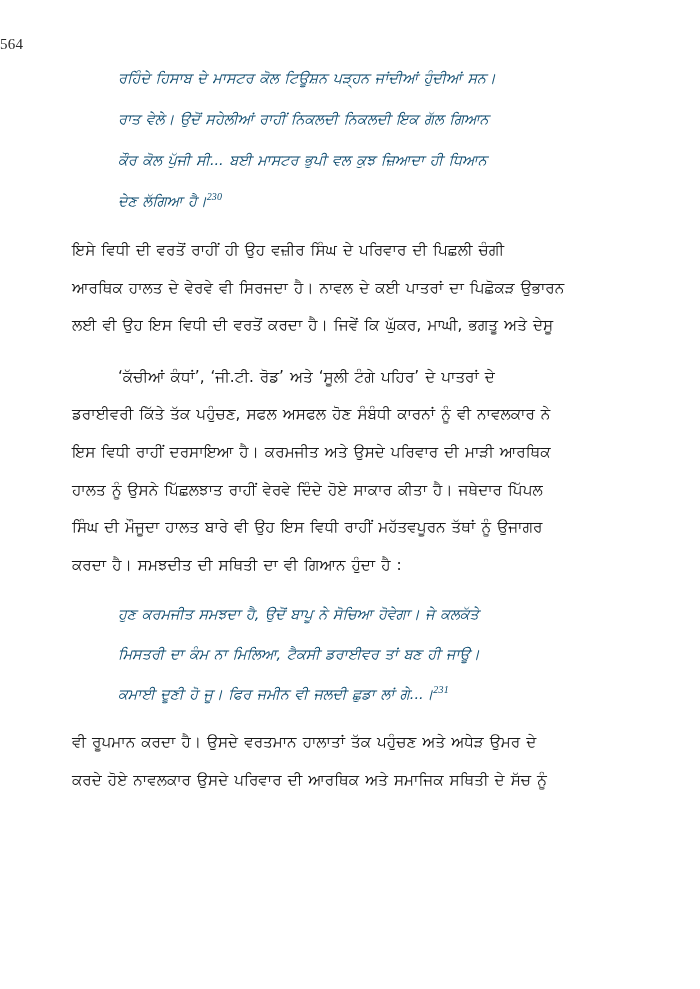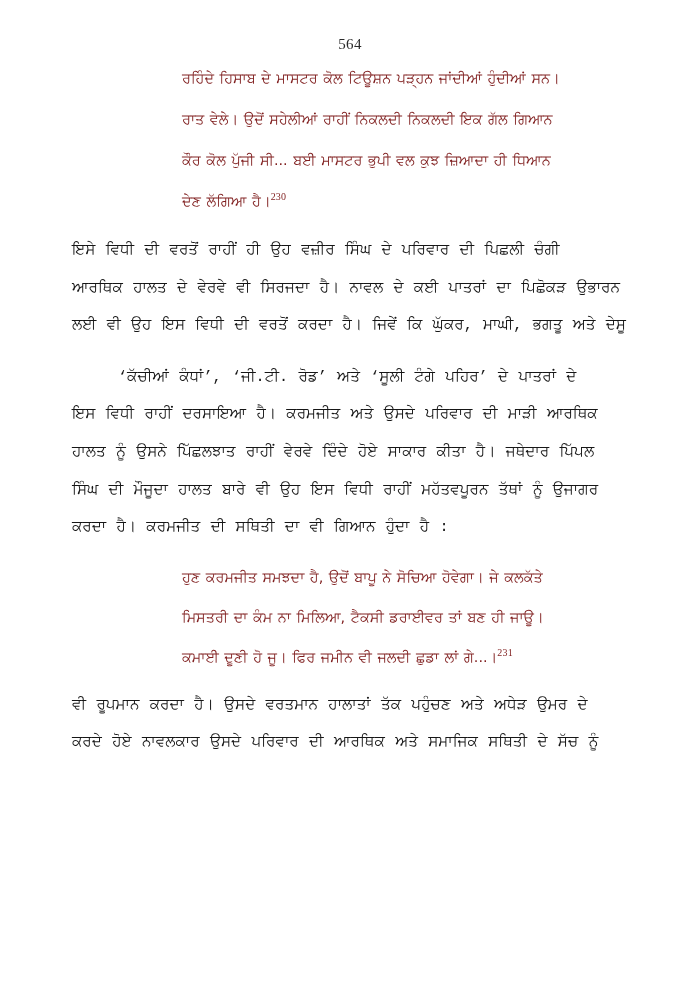--- a/index.html
+++ b/index.html
@@ -18,54 +18,53 @@
     margin: 0 auto;
     background: #ffffff;
     overflow: hidden;
     box-sizing: border-box;
   }
   .page-number {
     position: absolute;
     top: 36px;
     left: 0;
     width: 700px;
-    text-align: center;
     font-family: "Liberation Serif", "DejaVu Serif", serif;
     font-size: 15px;
     color: #2a2a2a;
     letter-spacing: 0.3px;
   }
   .content {
     position: absolute;
     top: 58px;
     left: 72px;
     width: 556px;
   }
   p {
     margin: 0;
     padding: 0;
-    font-family: Liberation Mono, monospace;
   }
   .body-par {
     font-size: 15.2px;
     line-height: 37.6px;
     text-align: justify;
     text-align-last: left;
     word-spacing: 1.2px;
     color: #161616;
   }
   .quote-block {
     font-size: 14.4px;
     line-height: 41px;
-    margin-left: 110px;
+    margin-left: 46px;
     width: 446px;
     text-align: justify;
     text-align-last: left;
     word-spacing: 1px;
-    color: #7f1d1d;
+    color: #0c4a6e;
+    font-style: italic;
   }
   .quote-block.q2 {
     line-height: 40px;
   }
   .gap-sm { height: 10px; }
   .gap-md { height: 14px; }
   .lead-indent {
     display: inline-block;
     width: 46px;
   }
@@ -102,24 +101,25 @@
     <p class="body-par">
       <span class="line">ਇਸੇ ਵਿਧੀ ਦੀ ਵਰਤੋਂ ਰਾਹੀਂ ਹੀ ਉਹ ਵਜ਼ੀਰ ਸਿੰਘ ਦੇ ਪਰਿਵਾਰ ਦੀ ਪਿਛਲੀ ਚੰਗੀ</span>
       <span class="line">ਆਰਥਿਕ ਹਾਲਤ ਦੇ ਵੇਰਵੇ ਵੀ ਸਿਰਜਦਾ ਹੈ। ਨਾਵਲ ਦੇ ਕਈ ਪਾਤਰਾਂ ਦਾ ਪਿਛੋਕੜ ਉਭਾਰਨ</span>
       <span class="line">ਲਈ ਵੀ ਉਹ ਇਸ ਵਿਧੀ ਦੀ ਵਰਤੋਂ ਕਰਦਾ ਹੈ। ਜਿਵੇਂ ਕਿ ਘੁੱਕਰ, ਮਾਘੀ, ਭਗਤੂ ਅਤੇ ਦੇਸੂ</span>
     </p>
 
     <div class="gap-md"></div>
 
     <p class="body-par">
       <span class="line"><span class="lead-indent"></span><span>‘ਕੱਚੀਆਂ ਕੰਧਾਂ’, ‘ਜੀ.ਟੀ. ਰੋਡ’ ਅਤੇ ‘ਸੂਲੀ ਟੰਗੇ ਪਹਿਰ’ ਦੇ ਪਾਤਰਾਂ ਦੇ</span></span>
+      <span class="line">ਡਰਾਈਵਰੀ ਕਿੱਤੇ ਤੱਕ ਪਹੁੰਚਣ, ਸਫਲ ਅਸਫਲ ਹੋਣ ਸੰਬੰਧੀ ਕਾਰਨਾਂ ਨੂੰ ਵੀ ਨਾਵਲਕਾਰ ਨੇ</span>
       <span class="line">ਇਸ ਵਿਧੀ ਰਾਹੀਂ ਦਰਸਾਇਆ ਹੈ। ਕਰਮਜੀਤ ਅਤੇ ਉਸਦੇ ਪਰਿਵਾਰ ਦੀ ਮਾੜੀ ਆਰਥਿਕ</span>
       <span class="line">ਹਾਲਤ ਨੂੰ ਉਸਨੇ ਪਿੱਛਲਝਾਤ ਰਾਹੀਂ ਵੇਰਵੇ ਦਿੰਦੇ ਹੋਏ ਸਾਕਾਰ ਕੀਤਾ ਹੈ। ਜਥੇਦਾਰ ਪਿੱਪਲ</span>
       <span class="line">ਸਿੰਘ ਦੀ ਮੌਜੂਦਾ ਹਾਲਤ ਬਾਰੇ ਵੀ ਉਹ ਇਸ ਵਿਧੀ ਰਾਹੀਂ ਮਹੱਤਵਪੂਰਨ ਤੱਥਾਂ ਨੂੰ ਉਜਾਗਰ</span>
-      <span class="line">ਕਰਦਾ ਹੈ। ਕਰਮਜੀਤ ਦੀ ਸਥਿਤੀ ਦਾ ਵੀ ਗਿਆਨ ਹੁੰਦਾ ਹੈ :</span>
+      <span class="line">ਕਰਦਾ ਹੈ। ਸਮਝਦੀਤ ਦੀ ਸਥਿਤੀ ਦਾ ਵੀ ਗਿਆਨ ਹੁੰਦਾ ਹੈ :</span>
     </p>
 
     <div class="gap-sm"></div>
 
     <div class="quote-block q2">
       <span class="line">ਹੁਣ ਕਰਮਜੀਤ ਸਮਝਦਾ ਹੈ, ਉਦੋਂ ਬਾਪੂ ਨੇ ਸੋਚਿਆ ਹੋਵੇਗਾ। ਜੇ ਕਲਕੱਤੇ</span>
       <span class="line">ਮਿਸਤਰੀ ਦਾ ਕੰਮ ਨਾ ਮਿਲਿਆ, ਟੈਕਸੀ ਡਰਾਈਵਰ ਤਾਂ ਬਣ ਹੀ ਜਾਊ।</span>
       <span class="line"><span>ਕਮਾਈ ਦੂਣੀ ਹੋ ਜੂ। ਫਿਰ ਜਮੀਨ ਵੀ ਜਲਦੀ ਛੁਡਾ ਲਾਂ ਗੇ...।</span><sup class="footnote-ref">231</sup></span>
     </div>
 

